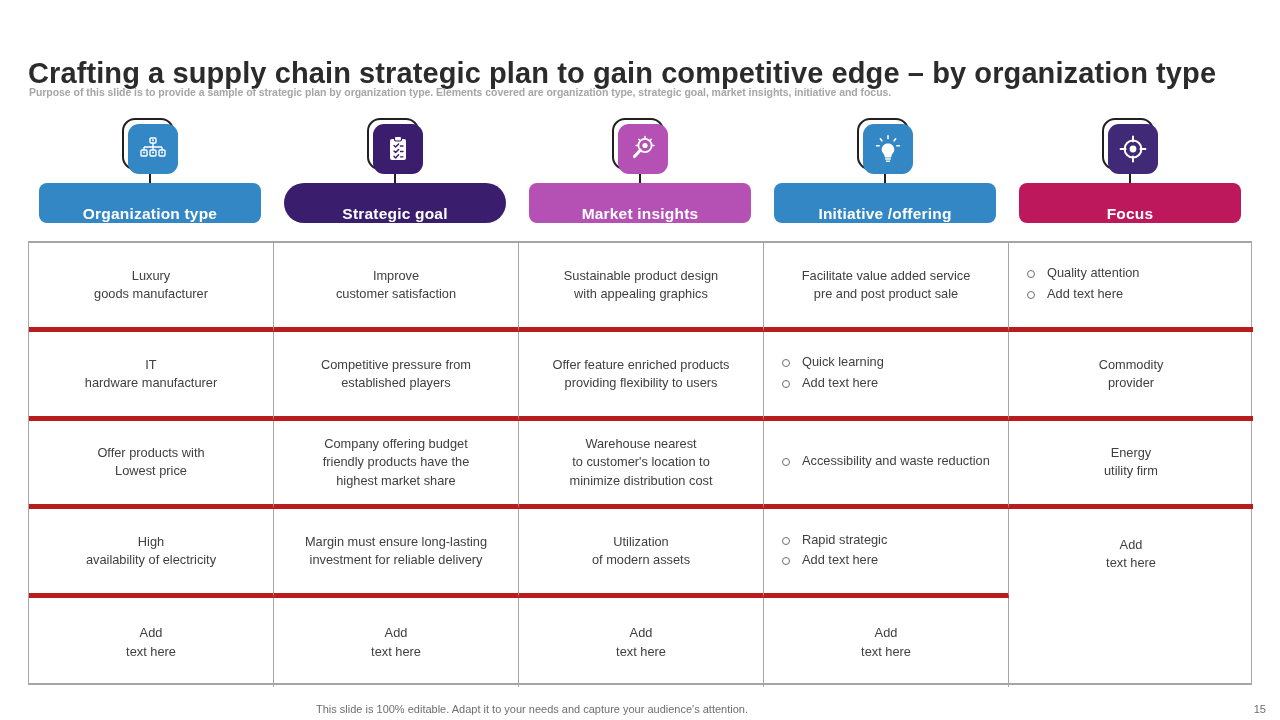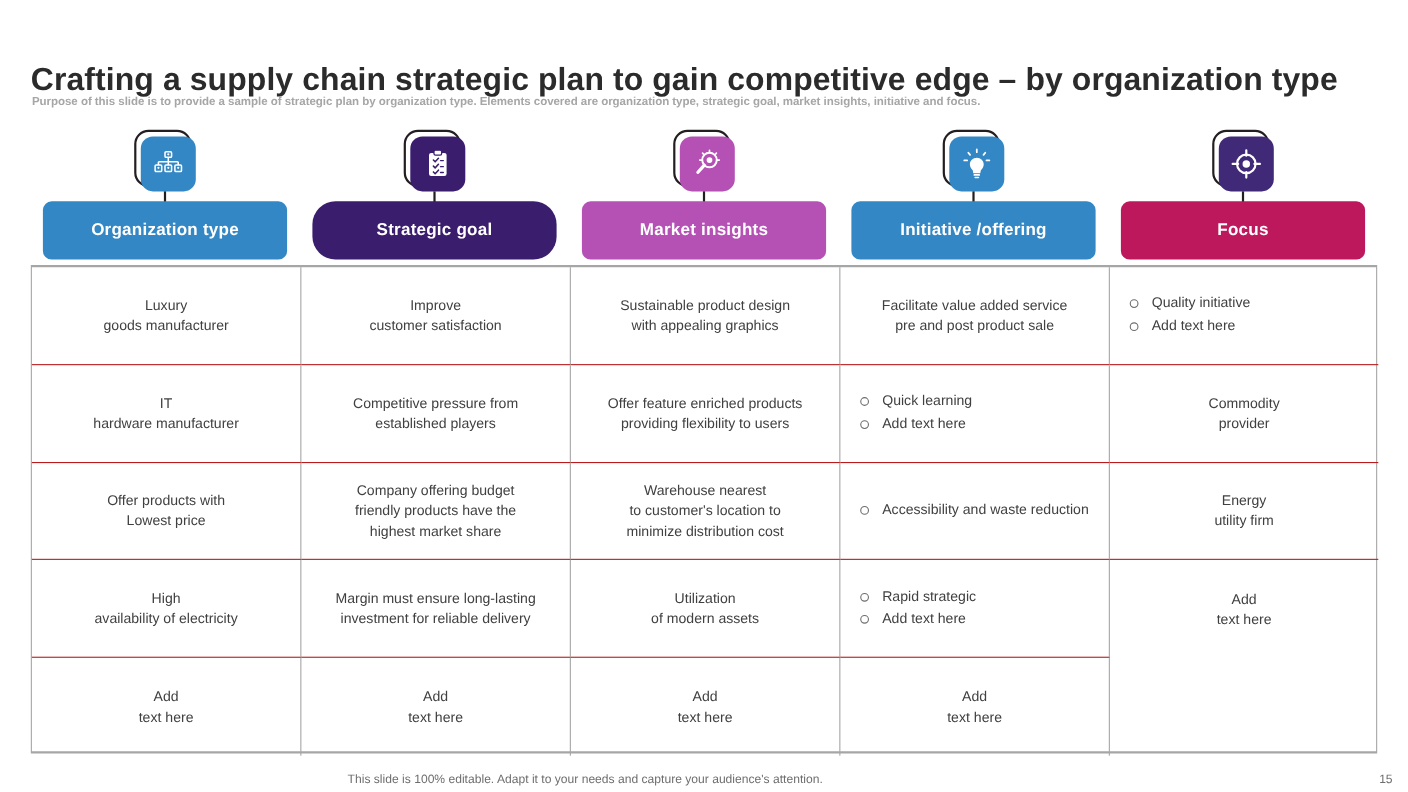--- a/index.html
+++ b/index.html
@@ -45,39 +45,39 @@
   }
   .connector-dot {
     position: absolute; top: 80px; left: 22px; width: 11px; height: 11px;
     border-radius: 50%; border: 2px solid #fff; background: transparent;
     box-sizing: border-box;
   }
 
   
   .pill-row { position: absolute; left: 28px; top: 183px; width: 1224px; height: 55px; }
   .pill {
-    position: absolute; top: 0; height: 53px; border-radius: 8px;
-    display: flex; align-items: center; justify-content: center;
+    position: absolute; top: 0; height: 40px; border-radius: 8px;
+    display: flex; align-items: flex-end; justify-content: center;
     color: #ffffff; font-size: 15.5px; font-weight: bold; letter-spacing: .2px;
   }
 
   
   .table {
     position: absolute; left: 28px; top: 241px; width: 1224px; height: 444px;
     display: grid;
     grid-template-columns: 245px 245px 245px 245px 244px;
     grid-auto-rows: 88.8px;
     border-top: 2px solid #a6a6a6;
     border-bottom: 2px solid #a6a6a6;
     border-left: 1px solid #a6a6a6;
     border-right: 1px solid #a6a6a6;
   }
   .cell {
     border-right: 1px solid #a6a6a6;
-    border-bottom: 1px solid #b91c1c;
+    border-bottom: 5px solid #b91c1c;
     display: flex; align-items: center; justify-content: center;
     text-align: center;
     font-size: 12.8px; color: #404040; line-height: 1.42;
     padding: 4px 8px;
   }
   .cell:nth-child(5n) { border-right: none; }
   .table > .cell:nth-last-child(-n+5) { border-bottom: none; }
   .cell-bullets {
     justify-content: flex-start; text-align: left; padding-left: 14px;
   }
@@ -215,21 +215,21 @@
         <div>Improve<br>customer satisfaction</div>
       </div>
     <div class="cell">
         <div>Sustainable product design<br>with appealing graphics</div>
       </div>
     <div class="cell">
         <div>Facilitate value added service<br>pre and post product sale</div>
       </div>
     <div class="cell cell-bullets">
       <ul class="bullets">
-          <li>Quality initiative</li>
+          <li>Quality attention</li>
           <li>Add text here</li>
         </ul>
     </div>
 
     <div class="cell">
         <div>IT<br>hardware manufacturer</div>
       </div>
     <div class="cell">
         <div>Competitive pressure from<br>established players</div>
       </div>

